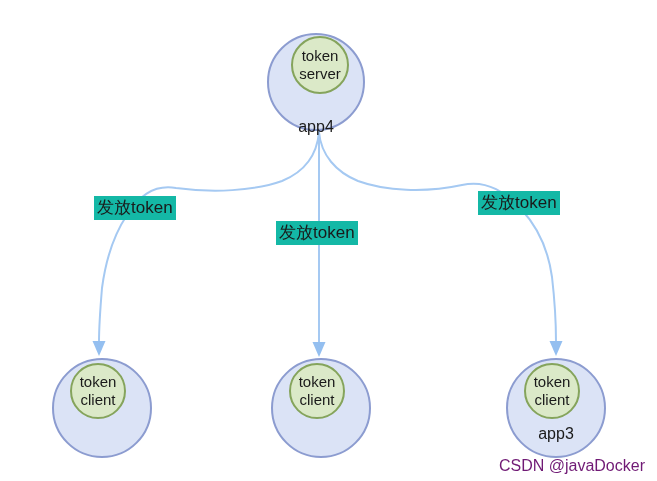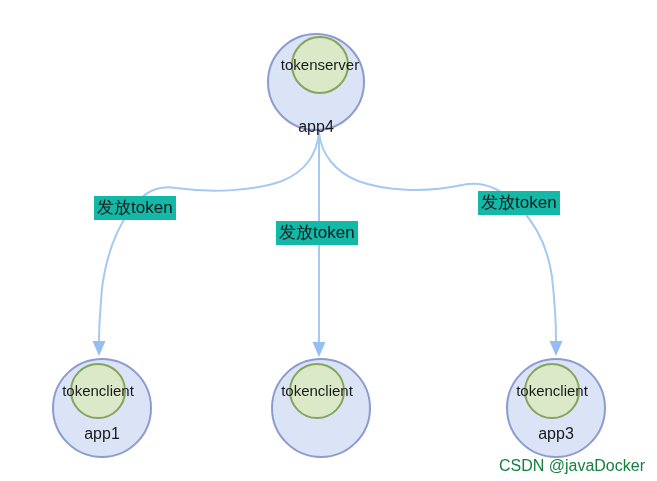--- a/index.html
+++ b/index.html
@@ -52,21 +52,21 @@
   .node-client1 { left: 52px;  top: 358px; }
   .node-client2 { left: 271px; top: 358px; }
   .node-client3 { left: 506px; top: 358px; }
   .badge {
     position: absolute;
     box-sizing: border-box;
     border-radius: 50%;
     background: #dbe9c8;
     border: 2px solid #85a45c;
     display: flex;
-    flex-direction: row;
+    flex-direction: column;
     align-items: center;
     justify-content: center;
     font-size: 15px;
     line-height: 18px;
     color: #1a1a1a;
     text-align: center;
   }
   .node-server .badge {
     left: 22px;
     top: 1px;
@@ -103,21 +103,21 @@
   .edge-label-1 { left: 94px;  top: 196px; }
   .edge-label-2 { left: 276px; top: 221px; }
   .edge-label-3 { left: 478px; top: 191px; }
   .watermark {
     position: absolute;
     right: 12px;
     top: 456px;
     z-index: 4;
     font-size: 16px;
     line-height: 20px;
-    color: #15803d;
+    color: #701a75;
     white-space: nowrap;
   }
 </style>
 </head>
 <body>
 
 <div class="canvas">
 
   <svg class="edges-svg" width="657" height="481" viewBox="0 0 657 481">
 
@@ -147,21 +147,20 @@
       <span>server</span>
     </div>
     <div class="app-label">app4</div>
   </div>
 
   <div class="node node-client node-client1">
     <div class="badge">
       <span>token</span>
       <span>client</span>
     </div>
-    <div class="app-label">app1</div>
   </div>
 
   <div class="node node-client node-client2">
     <div class="badge">
       <span>token</span>
       <span>client</span>
     </div>
   </div>
 
   <div class="node node-client node-client3">

